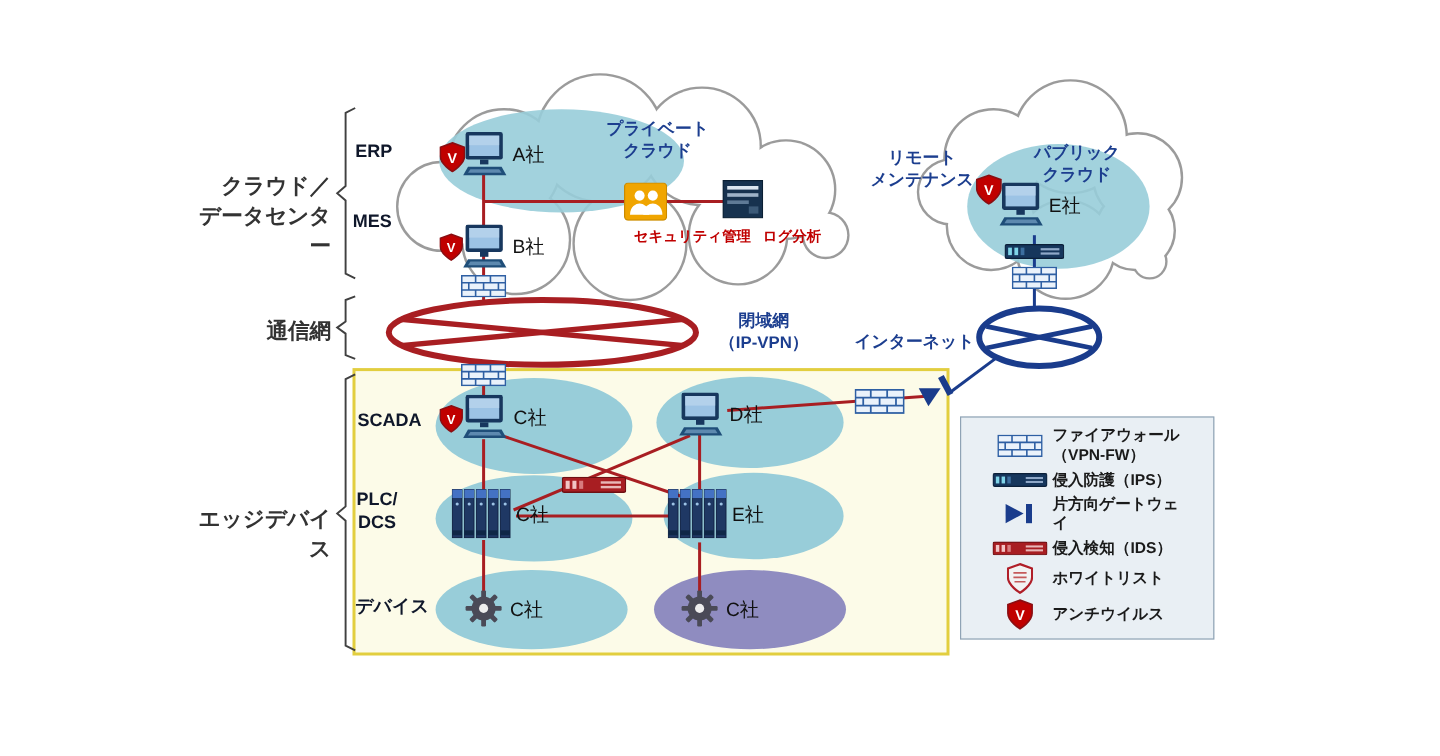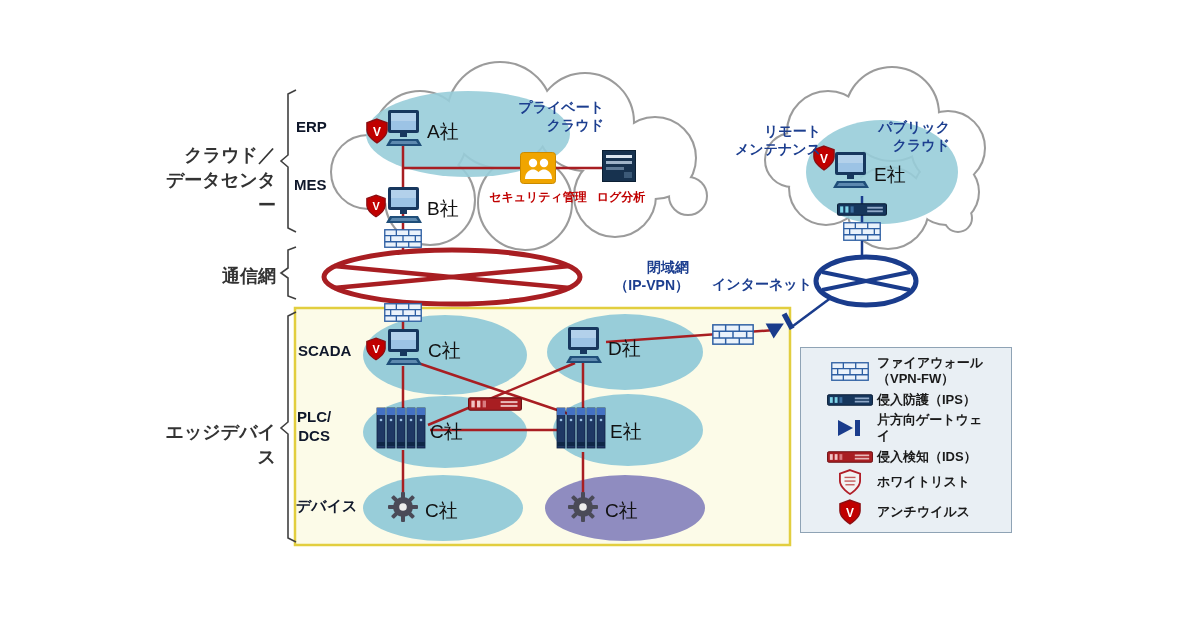--- a/index.html
+++ b/index.html
@@ -1,24 +1,24 @@
 <!DOCTYPE html>
 <html><head>
 <meta charset="utf-8">
 <style>
   html,body{margin:0;padding:0;background:#fff;}
   #stage{position:relative;width:1200px;height:630px;background:#fff;overflow:hidden;
          font-family:"Liberation Sans","DejaVu Sans",sans-serif;}
   .abs{position:absolute;}
   svg.icon{position:absolute;display:block;}
-  .lbl-node{position:absolute;font-size:19px;color:#111;font-weight:500;}
-  .lbl-blue{position:absolute;font-weight:bold;color:#1C3E8F;font-size:14px;text-align:right;
+  .lbl-node{position:absolute;font-size:16px;color:#111;font-weight:500;}
+  .lbl-blue{position:absolute;font-weight:bold;color:#1C3E8F;font-size:14px;text-align:center;
             white-space:pre-line;line-height:1.3;}
   .lbl-layer{position:absolute;font-weight:bold;color:#0f172a;font-size:15px;white-space:pre-line;line-height:1.25;text-align:center;}
-  .lbl-red{position:absolute;font-weight:bold;color:#C00000;font-size:12px;text-align:center;}
+  .lbl-red{position:absolute;font-weight:bold;color:#C00000;font-size:12px;text-align:center;padding-left:39px;}
   .lbl-bracket{position:absolute;font-weight:bold;color:#333;font-size:18px;text-align:right;
                white-space:pre-line;line-height:1.4;}
   #legend-box{position:absolute;left:800px;top:347px;width:212px;height:186px;background:#E9EFF4;
               border:1.5px solid #8FA3B5;box-sizing:border-box;padding:7px 22px;display:flex;
               flex-direction:column;justify-content:space-between;}
   .legend-row{display:flex;align-items:center;}
   .legend-ic{width:54px;display:flex;justify-content:center;align-items:center;flex:none;}
   .legend-label{font-size:13px;font-weight:bold;color:#1A1A1A;white-space:pre-line;line-height:1.25;}
 </style>
 </head>

